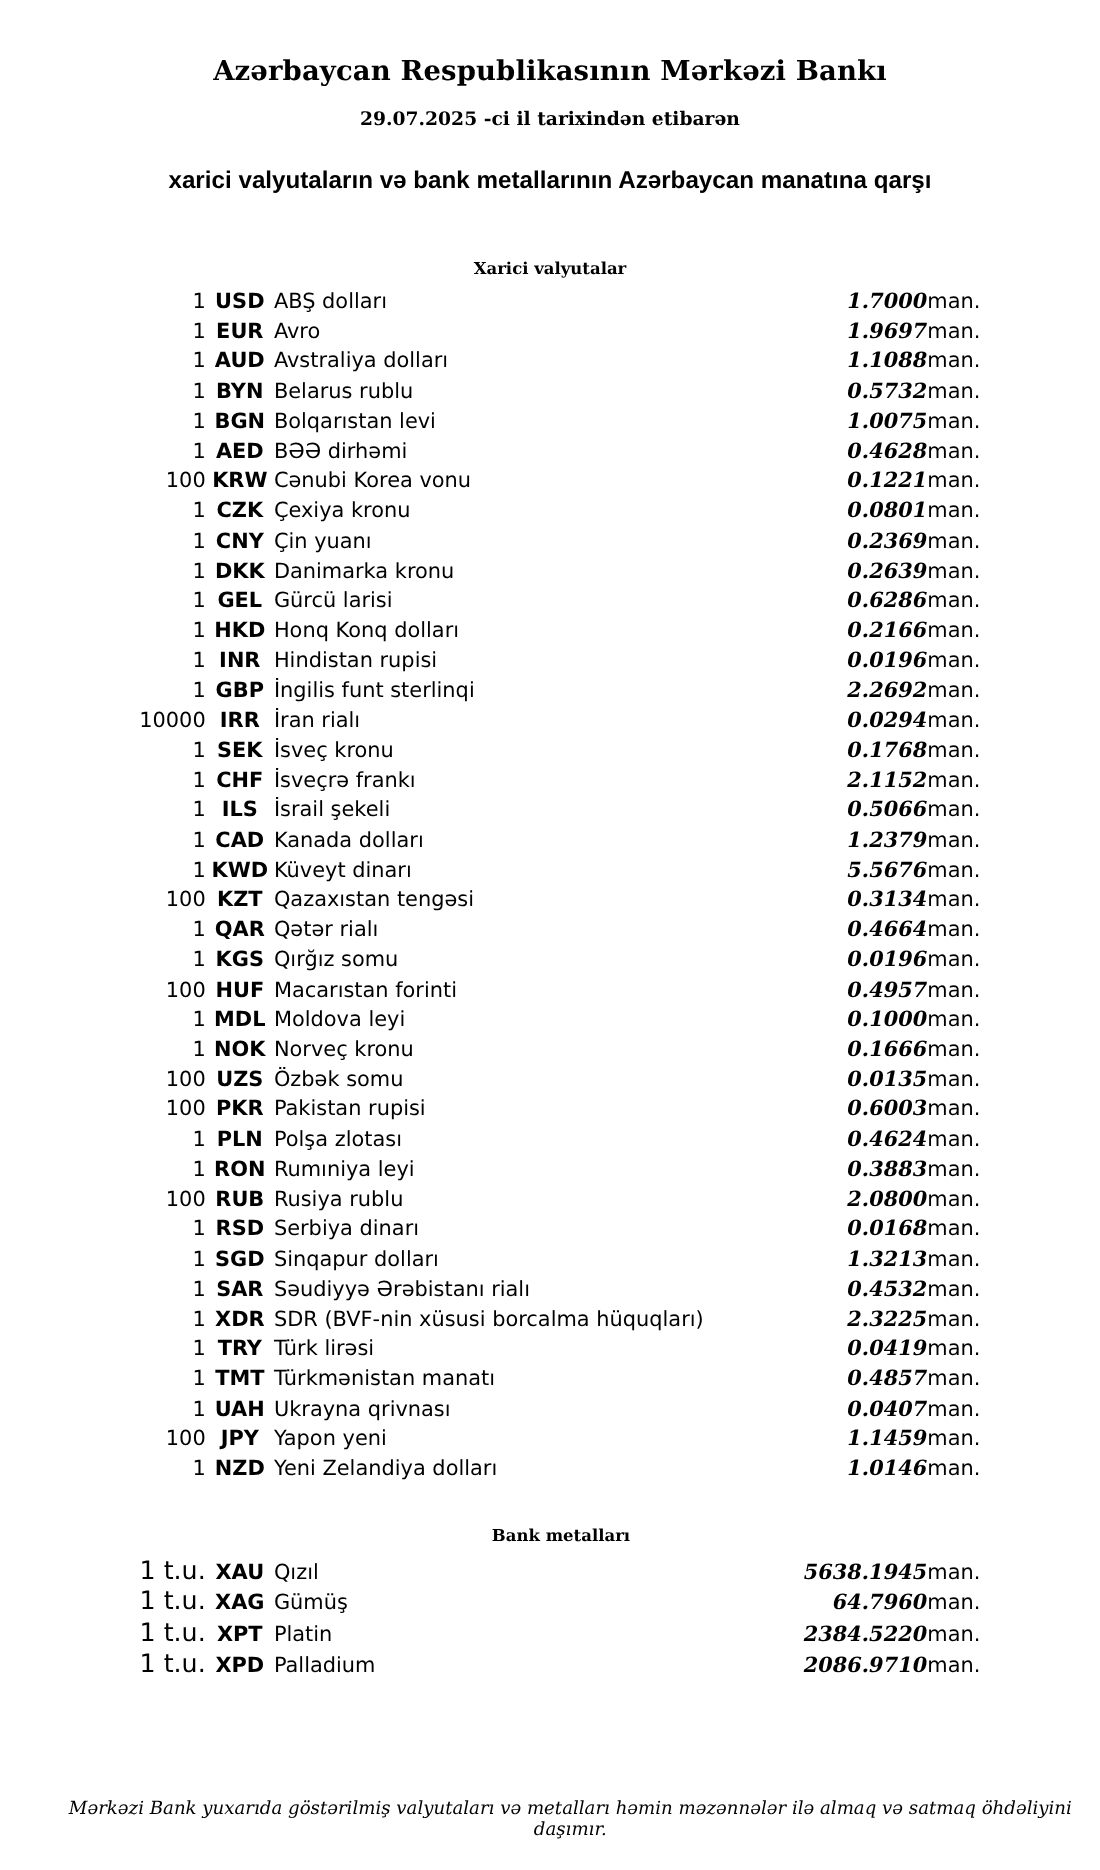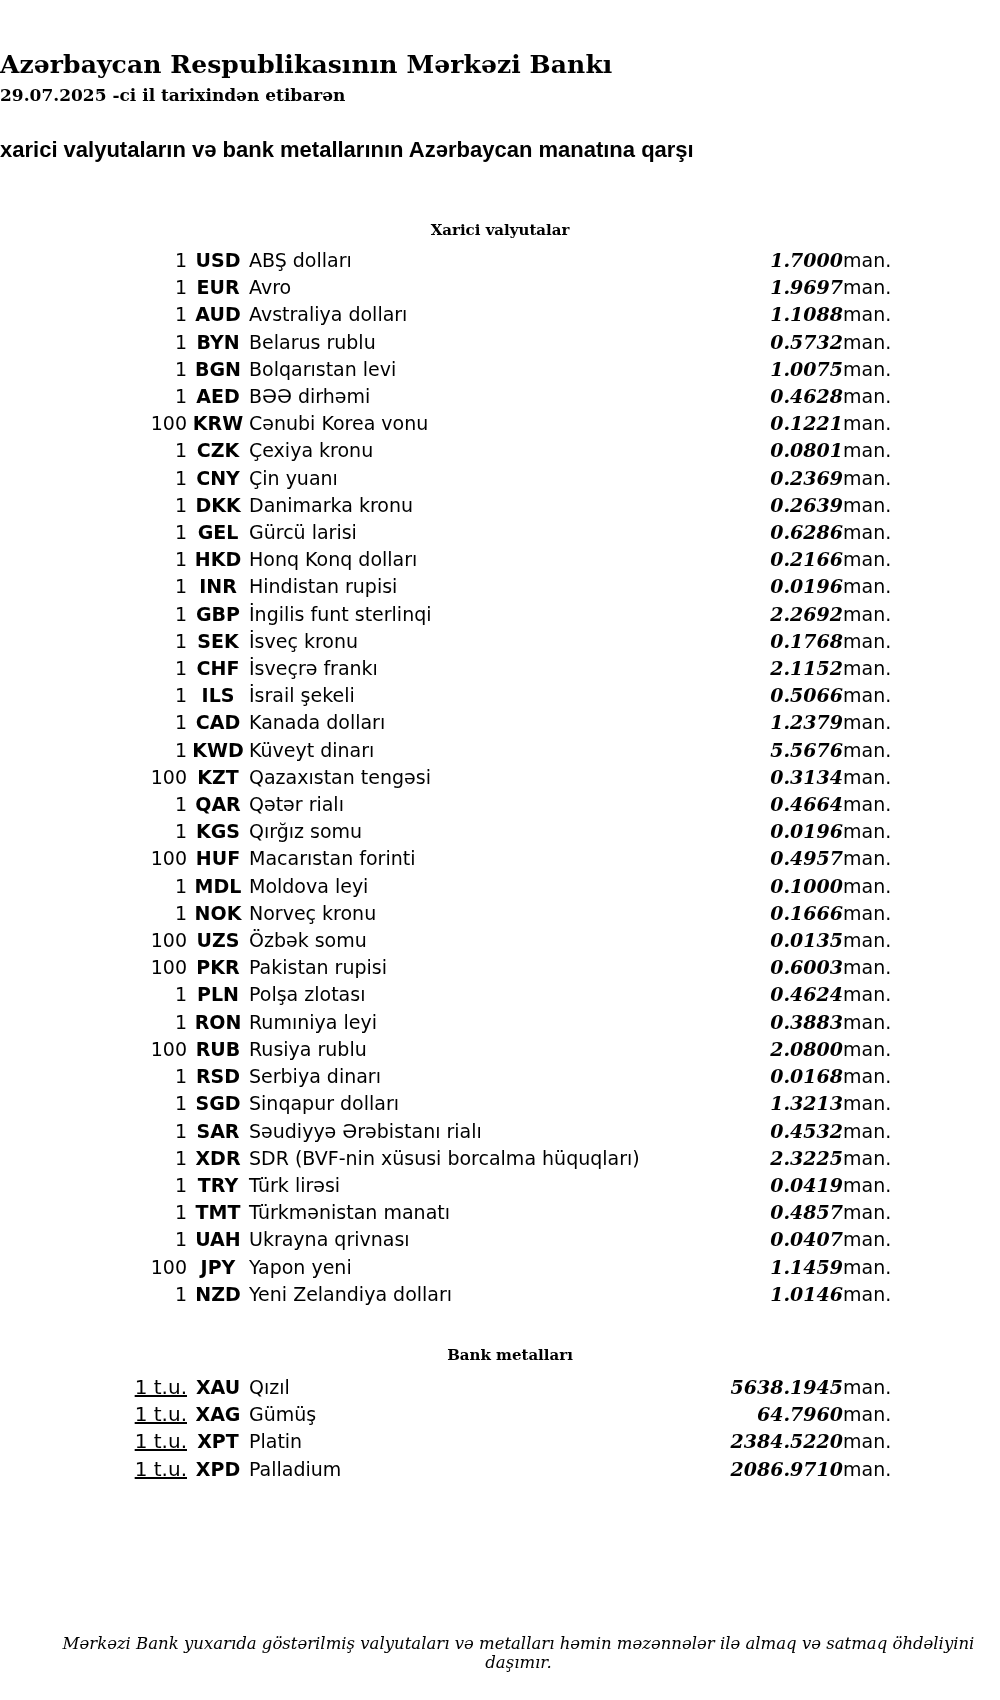--- a/index.html
+++ b/index.html
@@ -15,35 +15,35 @@
     overflow: hidden;
   }
   .page {
     width: 1000px;
     height: 1700px;
     position: relative;
     box-sizing: border-box;
     padding: 0;
   }
   .header {
-    text-align: left;
+    text-align: center;
     padding-top: 50px;
   }
   .bank-title {
     font-family: "DejaVu Serif", serif;
     font-weight: bold;
     font-size: 25px;
     letter-spacing: 0.1px;
     margin: 0;
   }
   .date-line {
     font-family: "DejaVu Serif", serif;
     font-weight: bold;
     font-size: 17px;
-    margin-top: 6px;
+    margin-top: 20px;
   }
   .subtitle-line {
     font-family: Liberation Sans, sans-serif;
     font-weight: bold;
     font-size: 22px;
     margin-top: 32px;
   }
   .section-title {
     font-family: "DejaVu Serif", serif;
     font-weight: bold;
@@ -95,22 +95,21 @@
     width: 150px;
   }
   td.unit {
     text-align: left;
     padding-left: 12px;
     width: 62px;
     font-size: 19px;
   }
   .metals-wrap td.qty {
     width: 92px;
-    font-size: 20px;
-    text-decoration: underline;
+    font-size: 23px;
   }
   .footer {
     position: absolute;
     left: 0;
     right: 0;
     bottom: 28px;
     text-align: center;
     font-family: "DejaVu Serif", serif;
     font-style: italic;
     font-size: 16.5px;
@@ -224,20 +223,27 @@
           <td class="unit">man.</td>
         </tr>
         <tr>
           <td class="qty">1</td>
           <td class="code">GBP</td>
           <td class="name">İngilis funt sterlinqi</td>
           <td class="value">2.2692</td>
           <td class="unit">man.</td>
         </tr>
         <tr>
+          <td class="qty">10000</td>
+          <td class="code">IRR</td>
+          <td class="name">İran rialı</td>
+          <td class="value">0.0294</td>
+          <td class="unit">man.</td>
+        </tr>
+        <tr>
           <td class="qty">1</td>
           <td class="code">SEK</td>
           <td class="name">İsveç kronu</td>
           <td class="value">0.1768</td>
           <td class="unit">man.</td>
         </tr>
         <tr>
           <td class="qty">1</td>
           <td class="code">CHF</td>
           <td class="name">İsveçrə frankı</td>

